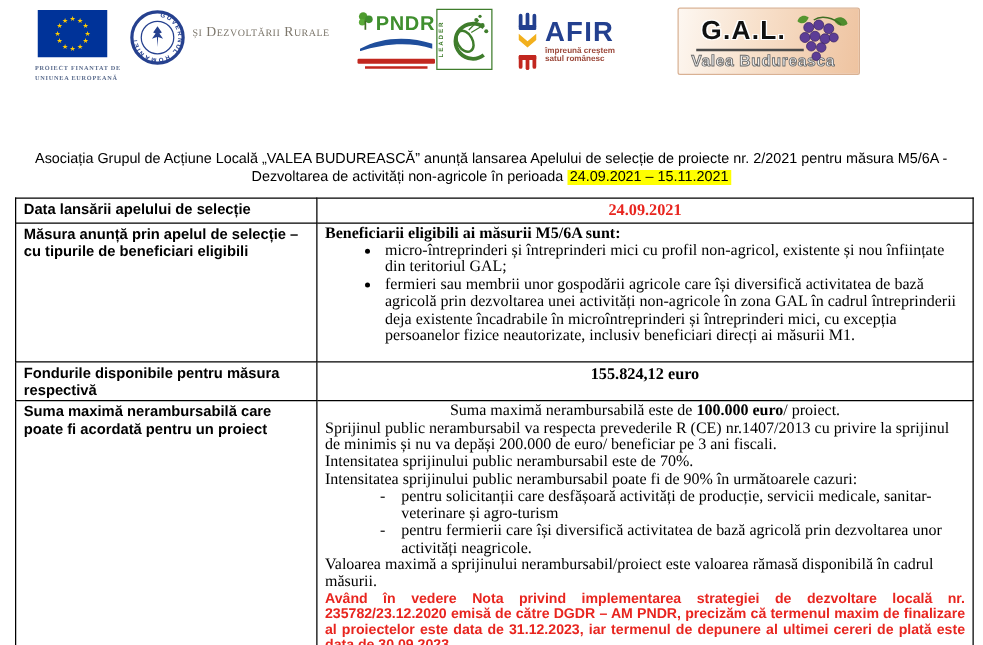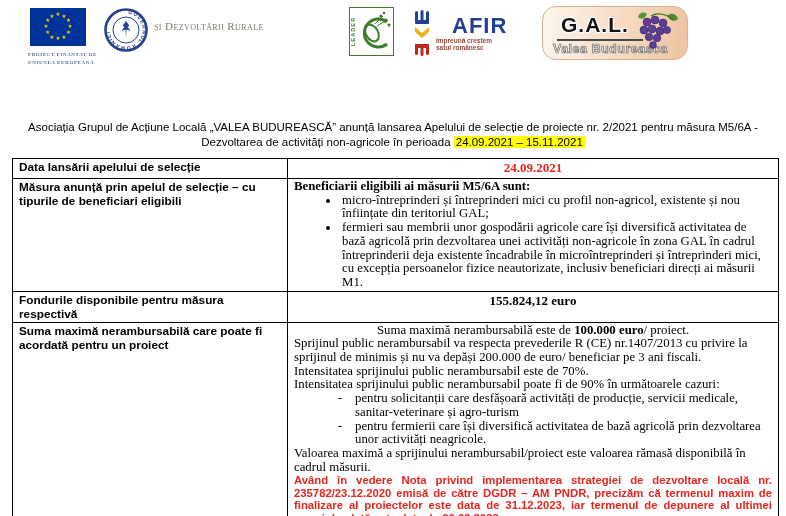--- a/index.html
+++ b/index.html
@@ -23,40 +23,40 @@
   .gov-logo{left:104px;top:8px;}
   .ministry{left:154px;top:20px;font-family:"Liberation Serif",serif;font-variant:small-caps;color:#7d776c;font-size:11px;line-height:13.5px;letter-spacing:.4px;}
   .pndr{left:286px;top:6px;width:62px;text-align:center;}
   .pndr-top{display:flex;align-items:flex-end;justify-content:center;gap:1px;}
   .pndr-word{font-size:16px;font-weight:bold;color:var(--pndr-green);letter-spacing:.5px;line-height:16px;}
   .pndr-bar1{height:4px;background:#c2271f;margin-top:1px;border-radius:1px;}
   .pndr-bar2{height:3px;background:#fff;border-bottom:2px solid #c2271f;margin-top:1px;width:80%;margin-left:10%;}
   .leader{left:349px;top:7px;width:45px;height:49px;border:1px solid var(--leader-green);background:#fff;position:absolute;display:flex;}
   .leader-vert{writing-mode:vertical-rl;transform:rotate(180deg);font-size:5px;font-weight:bold;letter-spacing:1.5px;color:var(--leader-green);text-align:center;padding:1px 0 1px 1px;}
   .afir{left:412px;top:10px;display:flex;gap:4px;align-items:center;}
-  .afir-text .afir-word{font-size:22px;font-weight:bold;color:var(--afir-blue);line-height:22px;letter-spacing:1px;margin-left:16px;}
+  .afir-text .afir-word{font-size:22px;font-weight:bold;color:var(--afir-blue);line-height:22px;letter-spacing:1px;}
   .afir-tagline{font-size:6.5px;line-height:7.5px;color:#9c4a3c;font-weight:bold;}
-  .gal{left:542px;top:6px;width:146px;height:54px;border:1px solid #d9b193;border-radius:14px;
+  .gal{left:542px;top:6px;width:146px;height:54px;border:1px solid #d9b193;border-radius:2px;
        background:linear-gradient(100deg,#fdf7f1 0%,#f7dfc9 45%,#eec3a0 100%);position:absolute;overflow:hidden;}
   .gal-title{position:absolute;left:18px;top:6px;font-size:21px;font-weight:bold;color:#111;
              text-shadow:-1px -1px 0 #fff,1px -1px 0 #fff,-1px 1px 0 #fff,1px 1px 0 #fff;letter-spacing:1px;}
   .gal-underline{position:absolute;left:14px;top:32px;width:86px;height:2px;background:#4a4a4a;}
   .gal-subtitle{position:absolute;left:10px;top:35px;font-size:12.5px;font-weight:bold;color:#ececec;
                 -webkit-text-stroke:.7px #6b6b6b;letter-spacing:.5px;}
   .gal-grapes{position:absolute;right:8px;top:3px;}
 
   
   .doc-title{position:absolute;top:87px;left:0;width:100%;text-align:center;font-size:11.5px;font-weight:bold;letter-spacing:.2px;}
   .intro{position:absolute;top:120px;left:23px;width:740px;text-align:center;font-size:11.5px;font-weight:normal;line-height:15px;}
   .hl{background:var(--highlight-yellow);padding:0 2px;}
 
   
   table.main{position:absolute;top:158px;left:12px;width:767px;border-collapse:collapse;table-layout:fixed;}
   table.main td{border:1px solid #000;vertical-align:top;padding:1px 6px;}
-  td.lbl{width:275px;font-size:11.8px;font-weight:bold;line-height:14px;padding-top:2px;}
+  td.lbl{width:241px;font-size:11.8px;font-weight:bold;line-height:14px;padding-top:2px;}
   .serif{font-family:"Liberation Serif",serif;font-size:12.8px;line-height:13.7px;}
   .center{text-align:center;}
   .red{color:var(--alert-red);}
   .bold{font-weight:bold;}
   .r1 td{height:20px;}
   .r2 td{height:111px;}
   .r3 td{height:19px;}
   .r4 td{height:173px;}
   .val{font-family:"Liberation Serif",serif;font-size:13px;font-weight:bold;text-align:center;padding-top:2px;}
   ul.benef{margin:0;padding-left:46px;}
@@ -104,20 +104,36 @@
         <textPath href="#govcirc" startOffset="2">GUVERNUL ROMÂNIEI</textPath>
       </text>
       <path d="M22 13 l3.5 5 -2 .8 3 4.2 -4 -1.5 -.5 8 -.5 -8 -4 1.5 3 -4.2 -2 -.8 z" fill="#26418f"></path>
     </svg>
   </div>
 
   <div class="logo ministry">
     <div>și Dezvoltării Rurale</div>
   </div>
 
+  <div class="logo pndr">
+    <div class="pndr-top">
+      <svg width="18" height="22" viewBox="0 0 18 22">
+        <circle cx="6" cy="6" r="4.5" fill="#4e9c2e"></circle>
+          <circle cx="12" cy="9" r="4" fill="#3f8f2e"></circle>
+        <circle cx="5" cy="12" r="3.5" fill="#5aaa38"></circle>
+          <rect x="7.4" y="10" width="1.8" height="10" fill="#3f6f24"></rect>
+      </svg>
+      <span class="pndr-word">PNDR</span>
+    </div>
+    <svg width="58" height="12" viewBox="0 0 58 12">
+      <path d="M0 10 C 18 0 40 0 58 6 L 58 10 C 40 4 18 6 0 12 Z" fill="#1f4e9c"></path>
+    </svg>
+    <div class="pndr-bar1"></div>
+    <div class="pndr-bar2"></div>
+  </div>
 
   <div class="leader">
     <span class="leader-vert">LEADER</span>
     <svg width="36" height="47" viewBox="0 0 36 47">
       <path d="M30 14 A 14 14 0 1 0 30 36" fill="none" stroke="#3f7d2c" stroke-width="3"></path>
       <ellipse cx="15" cy="25" rx="6" ry="9" fill="none" stroke="#3f7d2c" stroke-width="2" transform="rotate(-30 15 25)"></ellipse>
       <circle cx="24" cy="8" r="1.6" fill="#3f7d2c"></circle>
         <circle cx="29" cy="12" r="1.6" fill="#3f7d2c"></circle>
       <circle cx="32" cy="17" r="1.6" fill="#3f7d2c"></circle>
         <circle cx="27" cy="5" r="1.3" fill="#3f7d2c"></circle>

